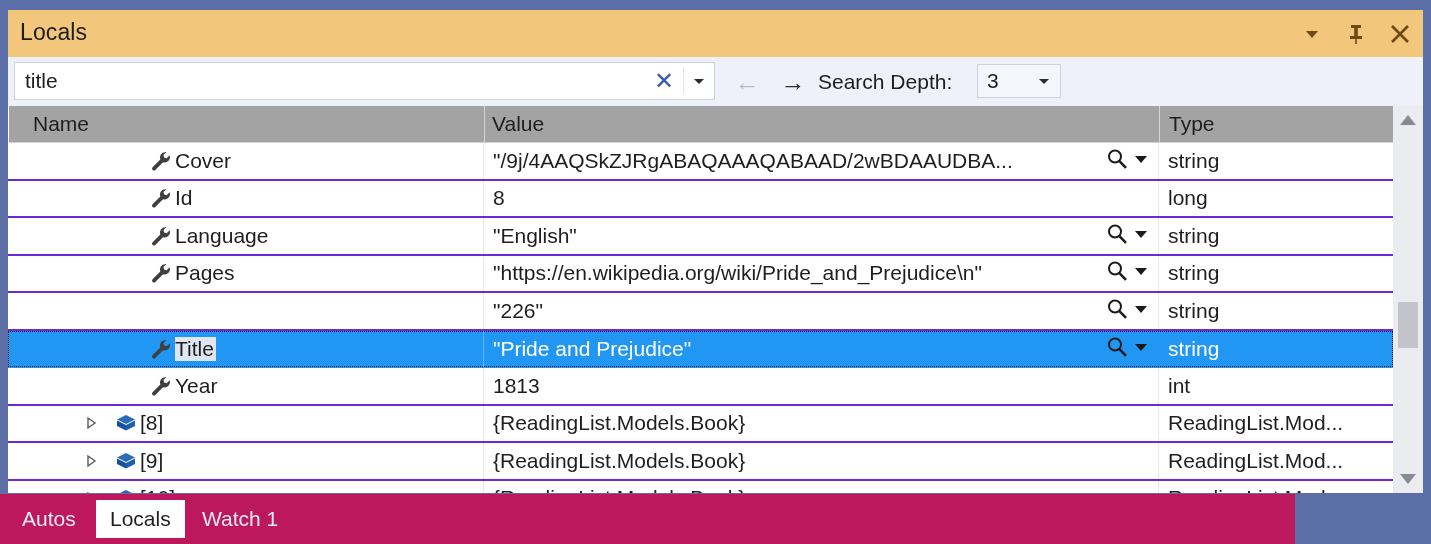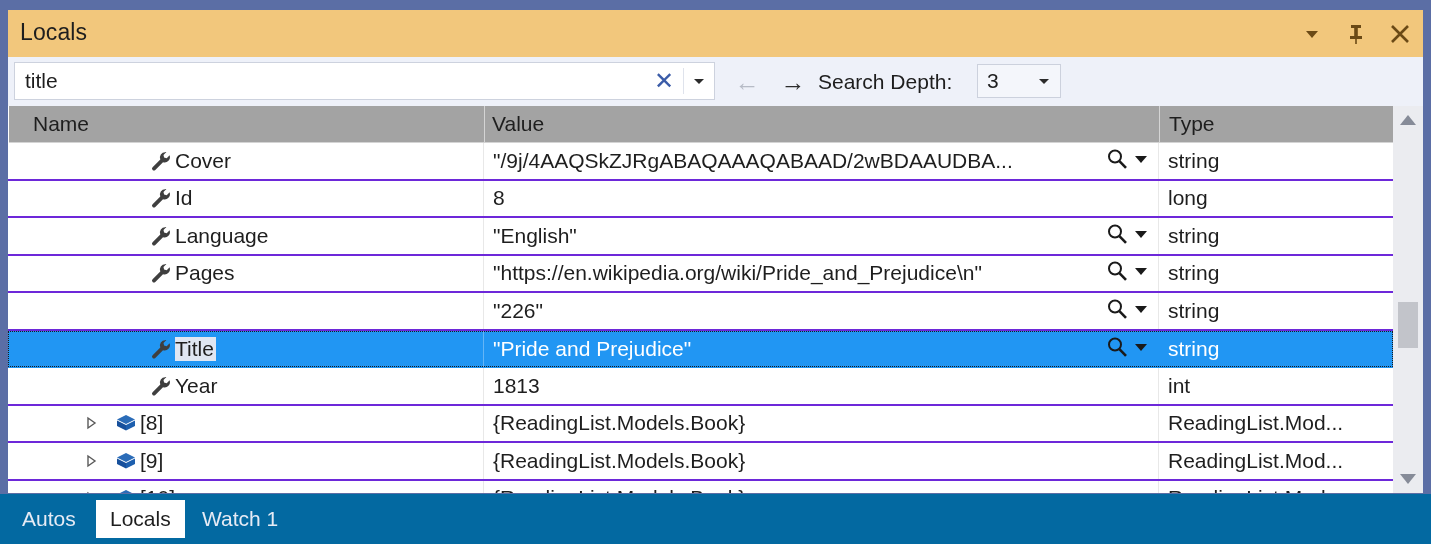--- a/index.html
+++ b/index.html
@@ -159,22 +159,22 @@
     position:absolute;left:0;width:30px;height:28px;
     display:flex;align-items:center;justify-content:center;cursor:default;
   }
   .vs-up{top:0;}
   .vs-down{bottom:0;}
   .vs-thumb{
     position:absolute;left:5px;top:196px;width:20px;height:46px;background:#c2c4ca;cursor:default;
   }
   
   .tabbar{
-    position:absolute;left:0;top:494px;width:1431px;height:50px;
-    background:#0369a1;
+    position:absolute;left:0;top:494px;width:1295px;height:50px;
+    background:#be185d;
   }
   .tab{
     position:absolute;top:6px;height:38px;display:flex;align-items:center;
     padding:0 14px;font-size:21px;color:#e6ebf5;cursor:default;white-space:nowrap;
   }
   .tab.active{background:#ffffff;color:#1e1e1e;}
   .tab-autos{left:8px;}
   .tab-locals{left:96px;}
   .tab-watch{left:188px;}
 </style>

